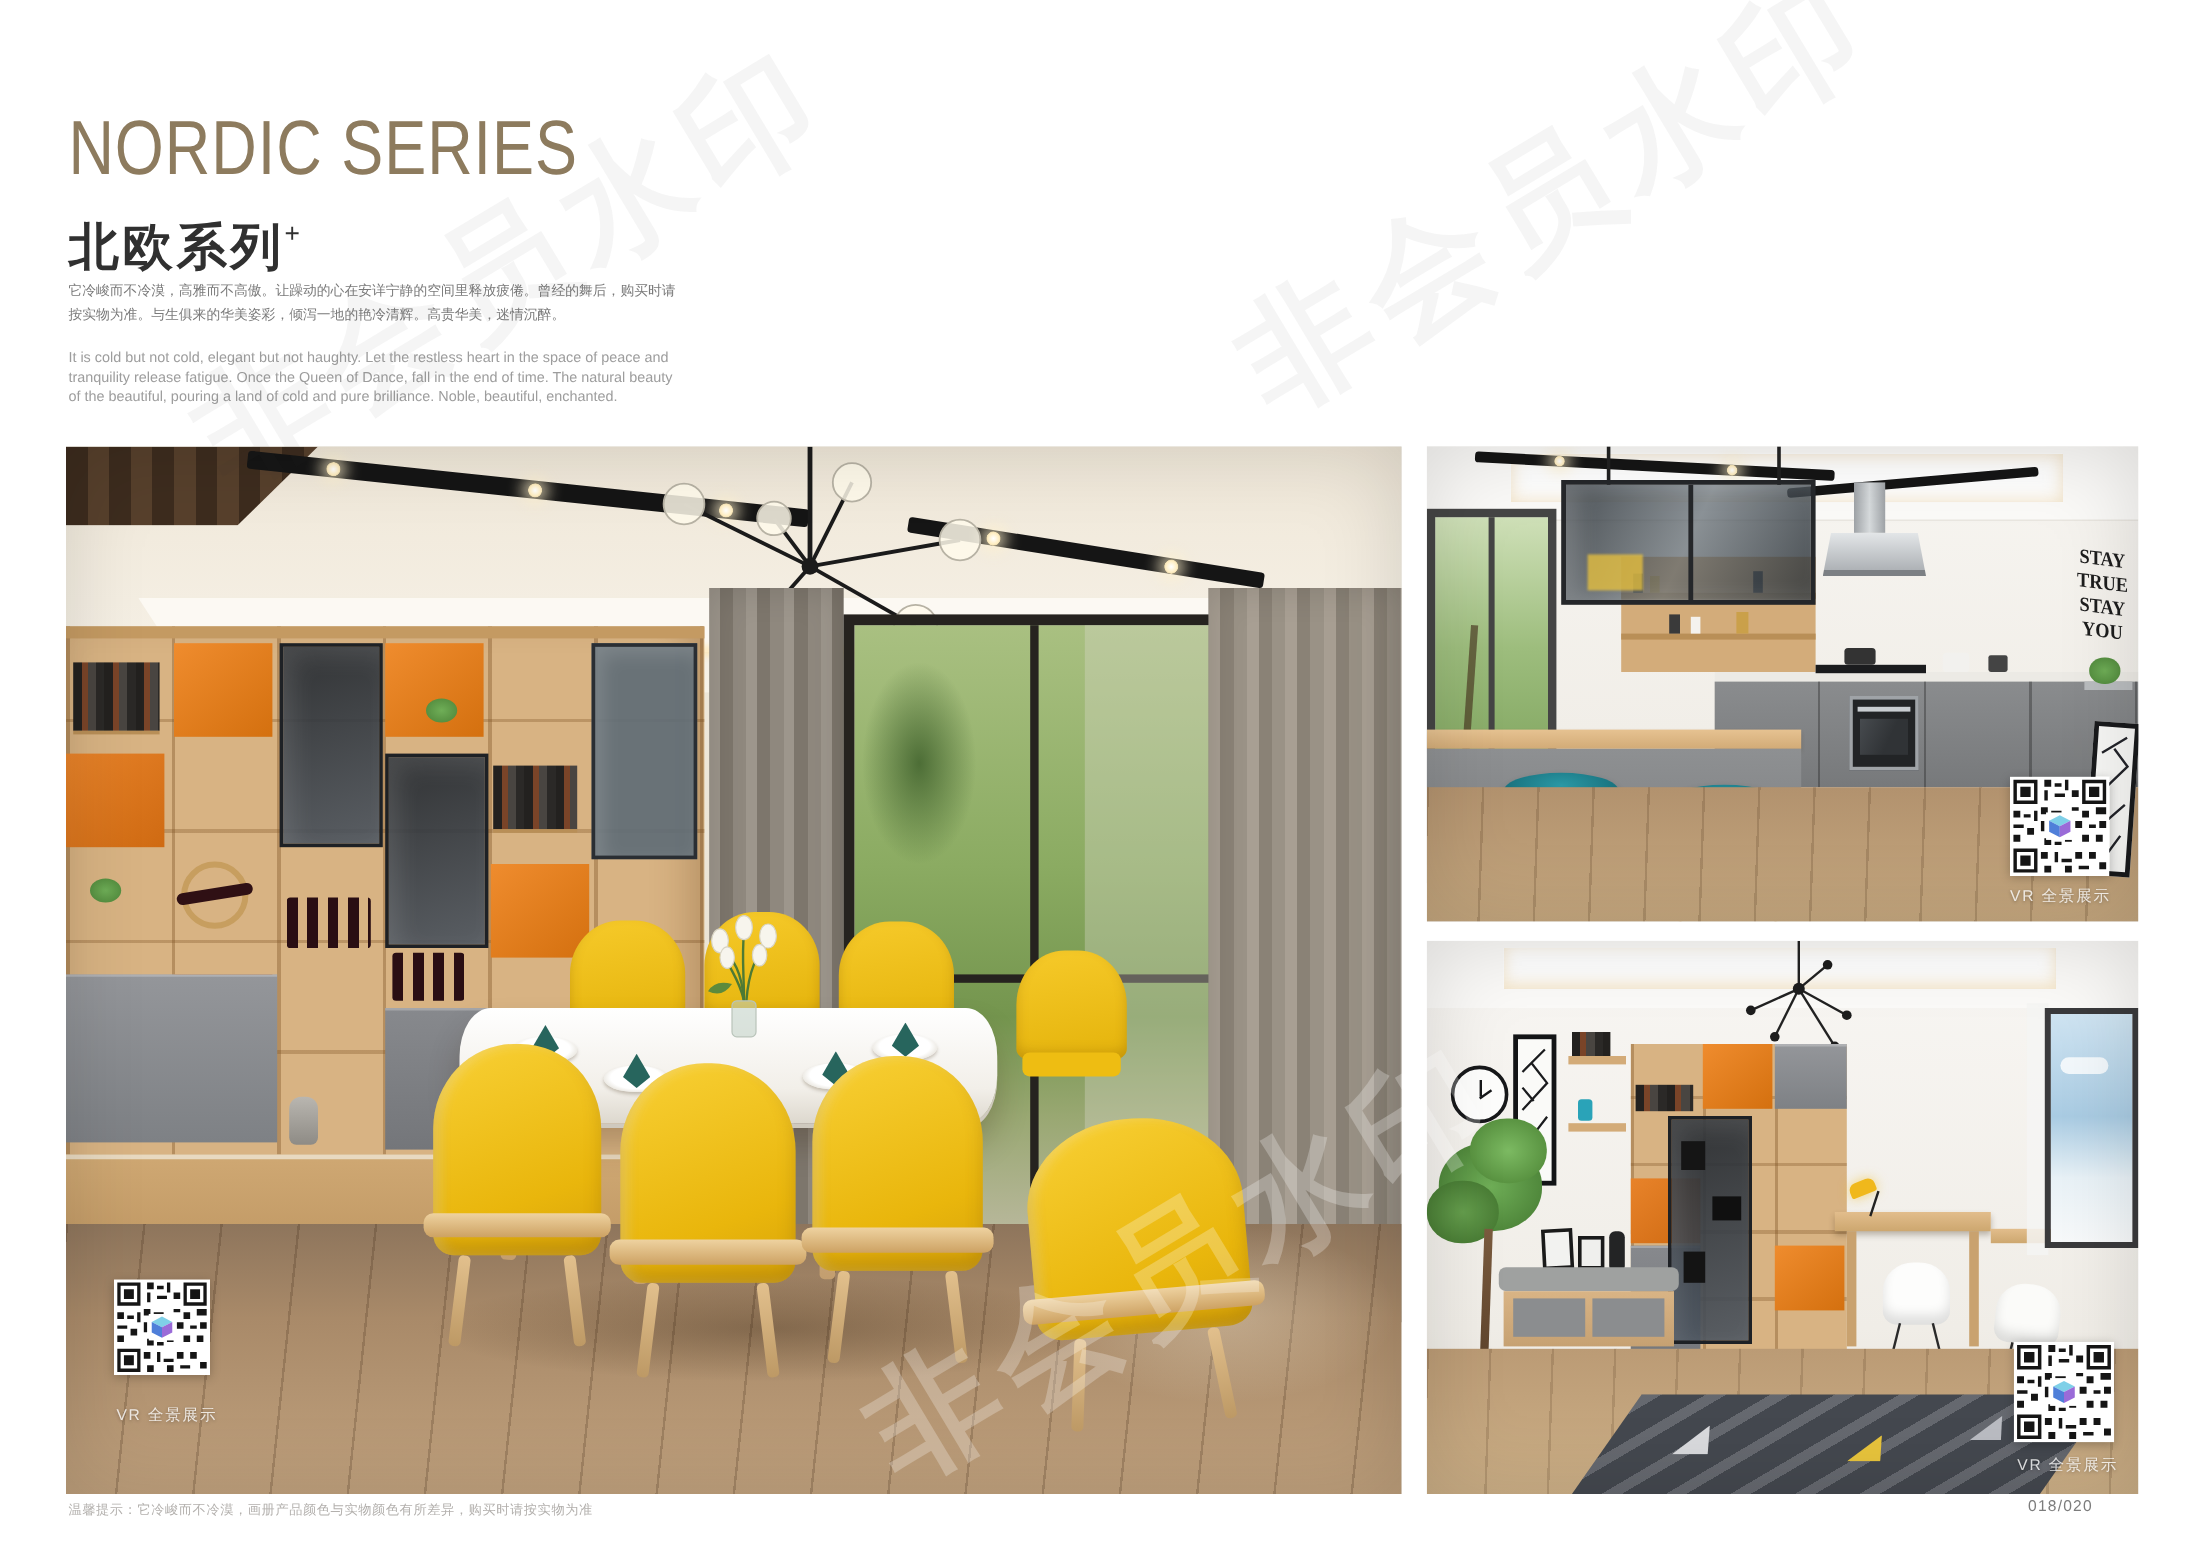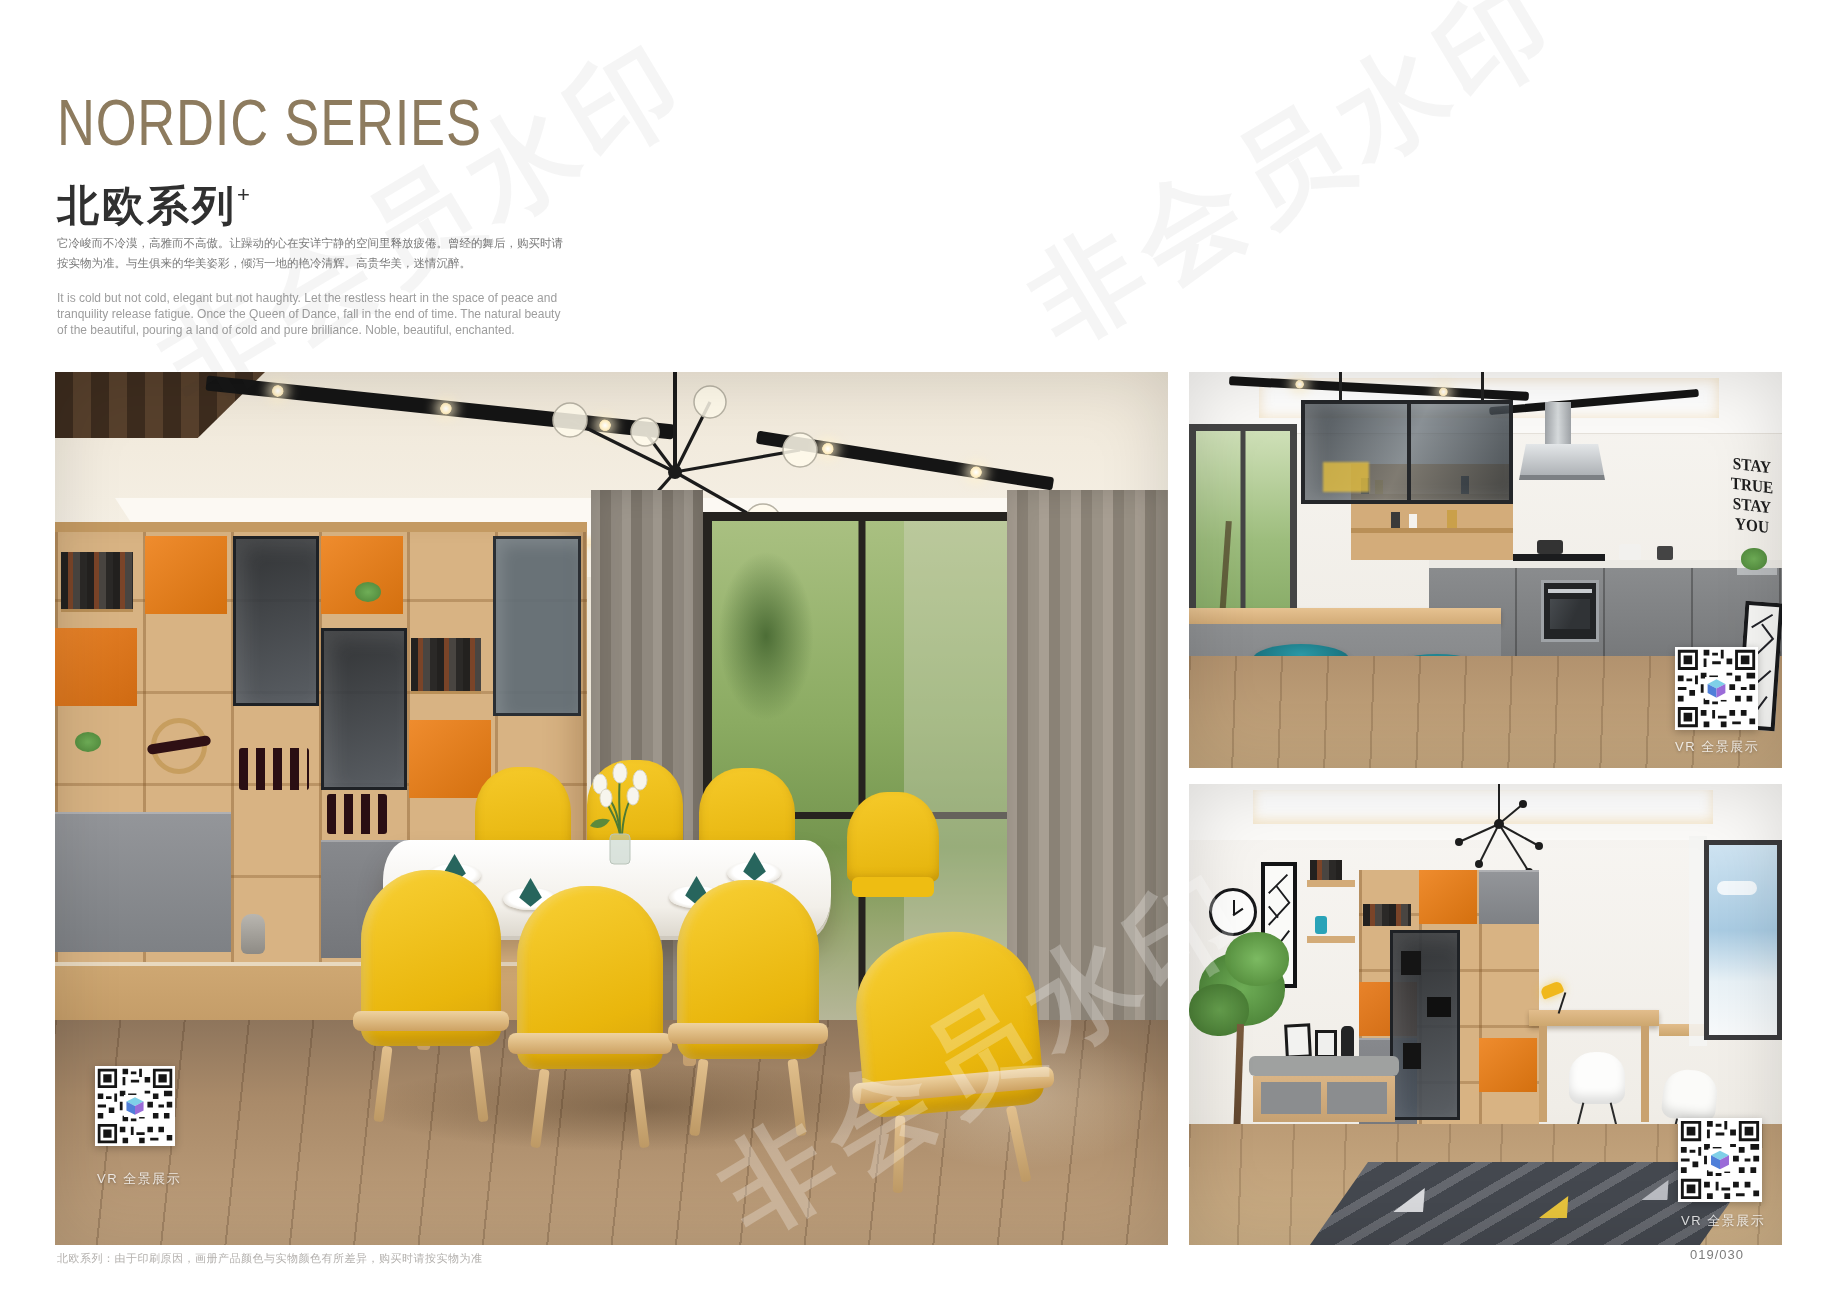--- a/index.html
+++ b/index.html
@@ -427,15 +427,15 @@
     <svg class="qr" style="left:489px;top:334px;width:84px;height:84px">
         <use href="#qrsym"></use>
       </svg>
     <div class="vr" style="left:492px;top:428px">VR 全景展示</div>
   </div>
 
   <div class="wm wm-gray" style="left:130px;top:150px">非会员水印</div>
   <div class="wm wm-gray" style="left:1000px;top:90px">非会员水印</div>
   <div class="wm wm-white" style="left:690px;top:980px">非会员水印</div>
 
-  <div class="footer-note">北欧系列：由于印刷原因，画册产品颜色与实物颜色有所差异，购买时请按实物为准</div>
-  <div class="page-num">019/030</div>
+  <div class="footer-note">温馨提示：它冷峻而不冷漠，画册产品颜色与实物颜色有所差异，购买时请按实物为准</div>
+  <div class="page-num">018/020</div>
 </div>
 
 </body></html>

